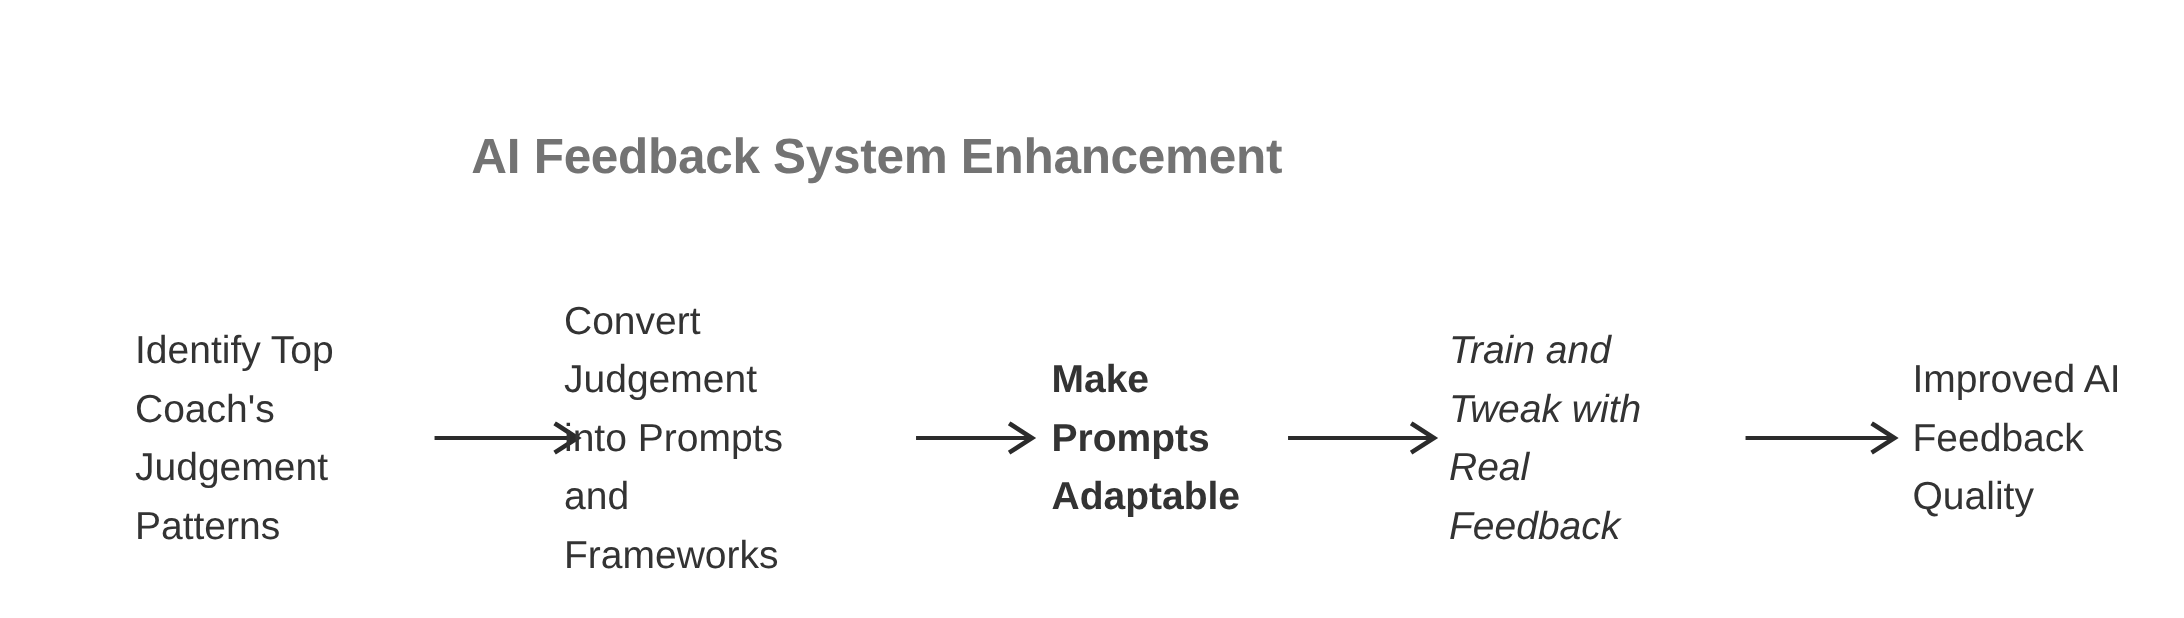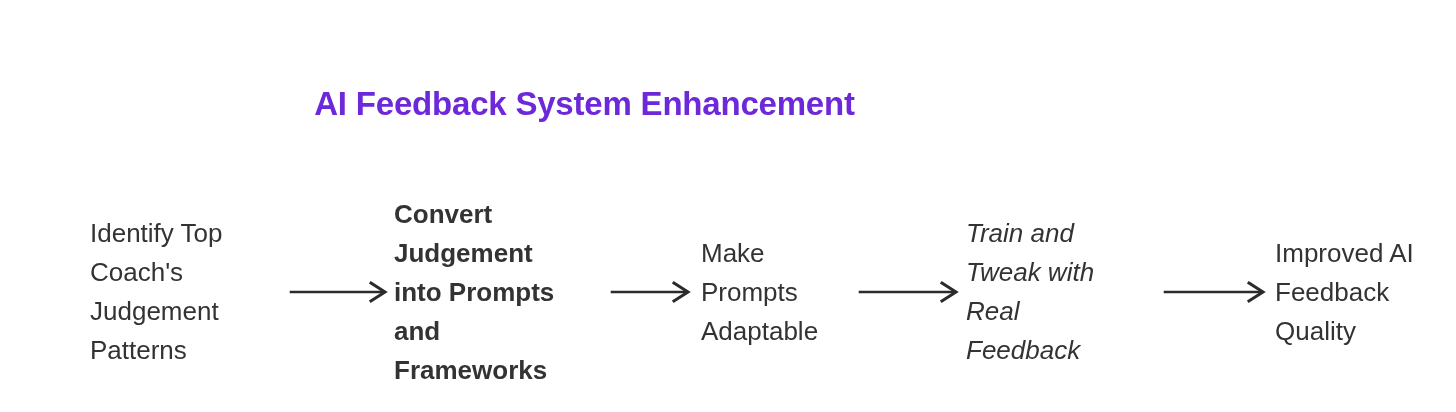--- a/index.html
+++ b/index.html
@@ -26,21 +26,21 @@
   .diagram-title {
     position: absolute;
     top: 84px;
     left: 0;
     width: 1169px;
     text-align: center;
     font-family: "Liberation Sans", sans-serif;
     font-size: 33px;
     font-weight: bold;
     letter-spacing: -0.2px;
-    color: #6d28d9;
+    color: #737373;
     line-height: 40px;
     white-space: nowrap;
   }
 
   
   .flow-row {
     position: absolute;
     top: 0;
     left: 0;
     width: 1456px;
@@ -56,22 +56,22 @@
     font-size: 26px;
     font-weight: normal;
     line-height: 39px;
     color: #333333;
     white-space: pre-line;      
     text-align: left;
   }
 
   
   .node-1 { left: 42px;   width: 196px; }
-  .node-2 { left: 346px;  width: 196px; font-weight: bold; }
-  .node-3 { left: 653px;  width: 165px; }
+  .node-2 { left: 328px;  width: 196px; }
+  .node-3 { left: 653px;  width: 165px; font-weight: bold; }
   .node-4 { left: 918px;  width: 180px; font-style: italic; }
   .node-5 { left: 1227px; width: 190px; }
 
   
   .flow-arrow {
     position: absolute;
     top: 292px;
     transform: translateY(-50%);
     height: 24px;
     display: block;

